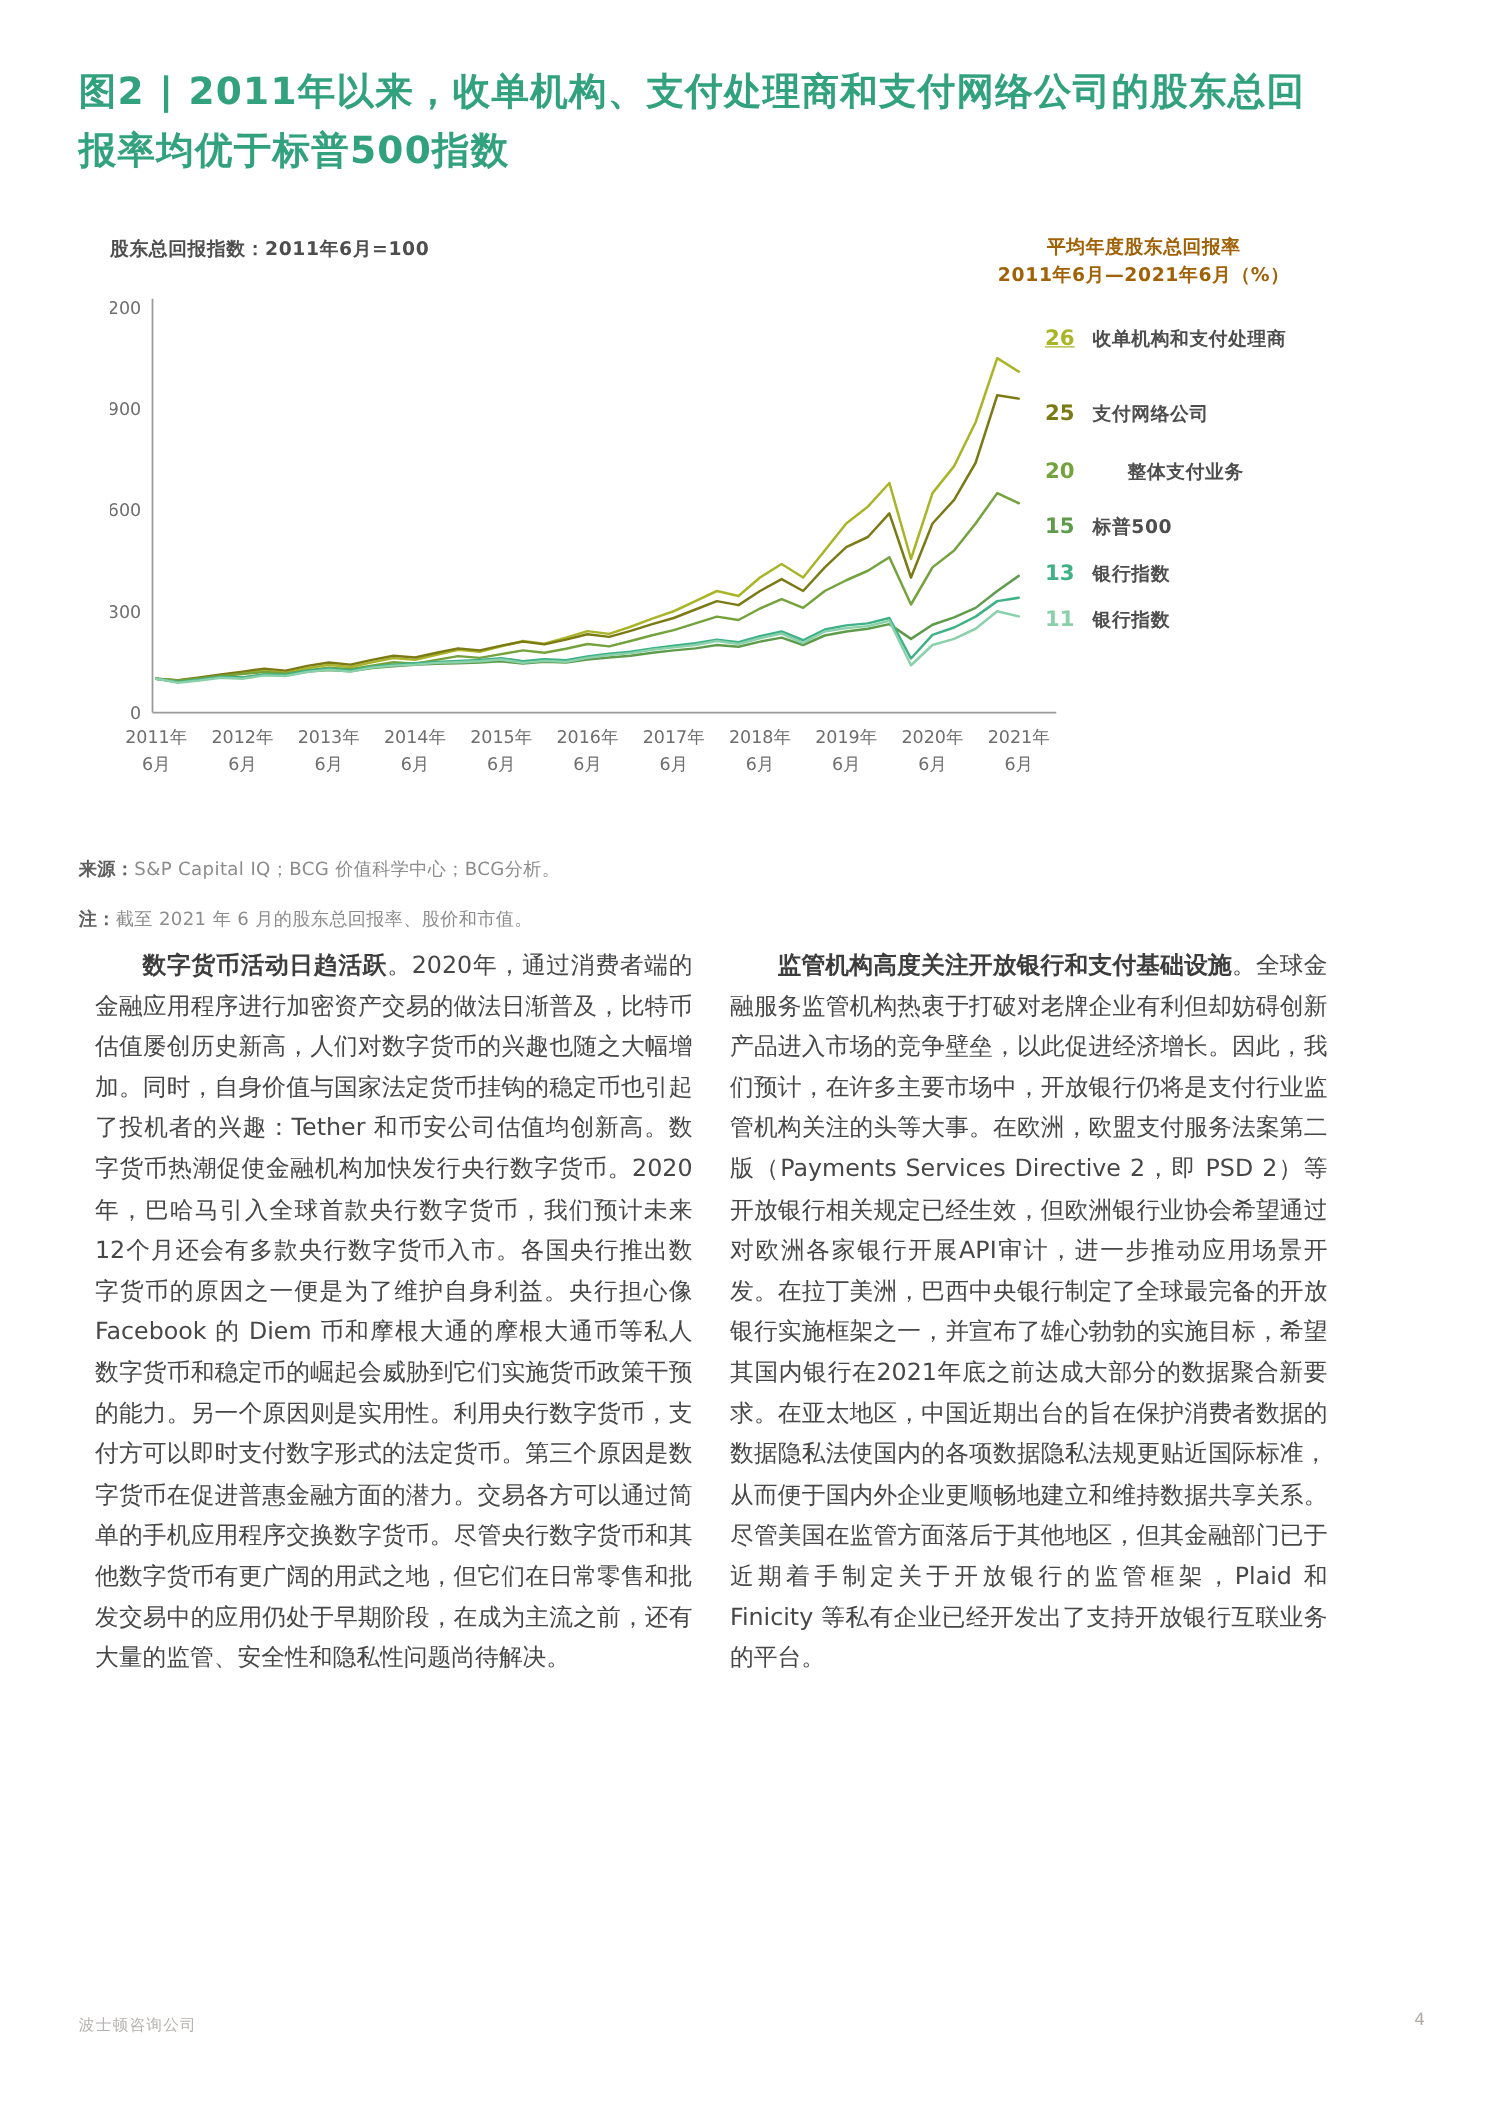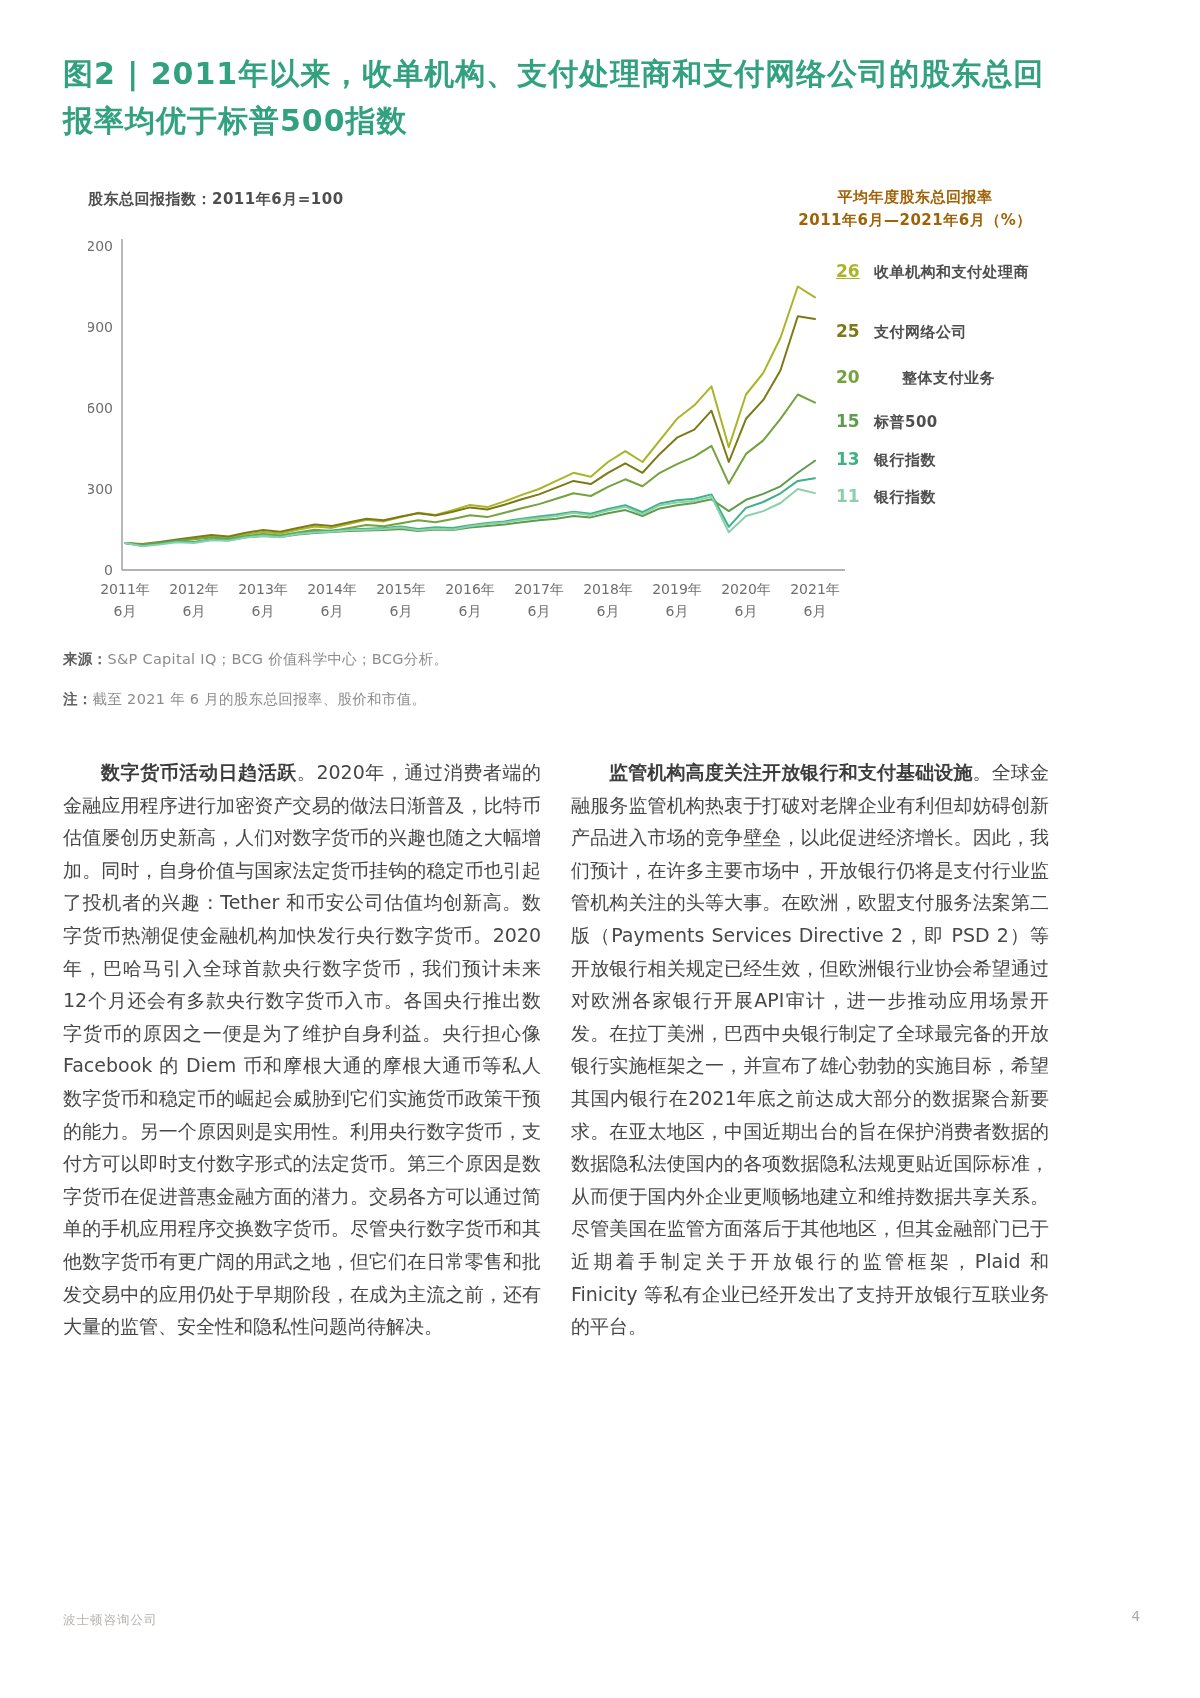--- a/index.html
+++ b/index.html
@@ -33,32 +33,32 @@
   #chart-svg{position:absolute;left:0;top:0;}
   #chart-svg text{font-family:"DejaVu Sans","Liberation Sans",sans-serif;}
 
   .legend{position:absolute;left:748px;top:0;width:320px;}
   .legend-item{position:absolute;left:0;display:flex;align-items:baseline;white-space:nowrap;}
   .legend-item:nth-child(1){top:36px;}
   .legend-item:nth-child(2){top:96px;}
   .legend-item:nth-child(3){top:142px;gap:28px;}
   .legend-item:nth-child(4){top:186px;}
   .legend-item:nth-child(5){top:224px;}
-  .legend-item:nth-child(6){top:261px;}
+  .legend-item:nth-child(6){top:261px;align-items:flex-end;}
   .legend-num{font-size:17px;font-weight:bold;width:38px;}
   .legend-label{font-size:15px;font-weight:bold;color:#4e4e4e;letter-spacing:.5px;}
 
   
-  .src-line{position:absolute;left:63px;font-size:14.5px;color:#8c8c8c;letter-spacing:.3px;}
+  .src-line{position:absolute;left:63px;font-size:14.5px;color:#8c8c8c;letter-spacing:.3px;margin-top:36px;}
   .src-line .lbl{font-weight:bold;color:#5f5f5f;}
   .src-line.source{top:650px;}
   .src-line.note{top:690px;}
 
   
-  .columns{position:absolute;left:63px;top:756px;width:986px;display:flex;}
+  .columns{position:absolute;left:76px;top:756px;width:986px;display:flex;}
   .col{width:478px;}
   .col + .col{margin-left:30px;}
   .col p{
     margin:0;font-size:19px;line-height:32.6px;color:#474747;
     text-align:justify;text-align-last:left;text-indent:2em;
   }
   .col p strong{font-weight:bold;color:#3d3d3d;}
 
   
   .footer-company{position:absolute;left:63px;top:1612px;font-size:12.5px;color:#b5b1ae;letter-spacing:1px;}

